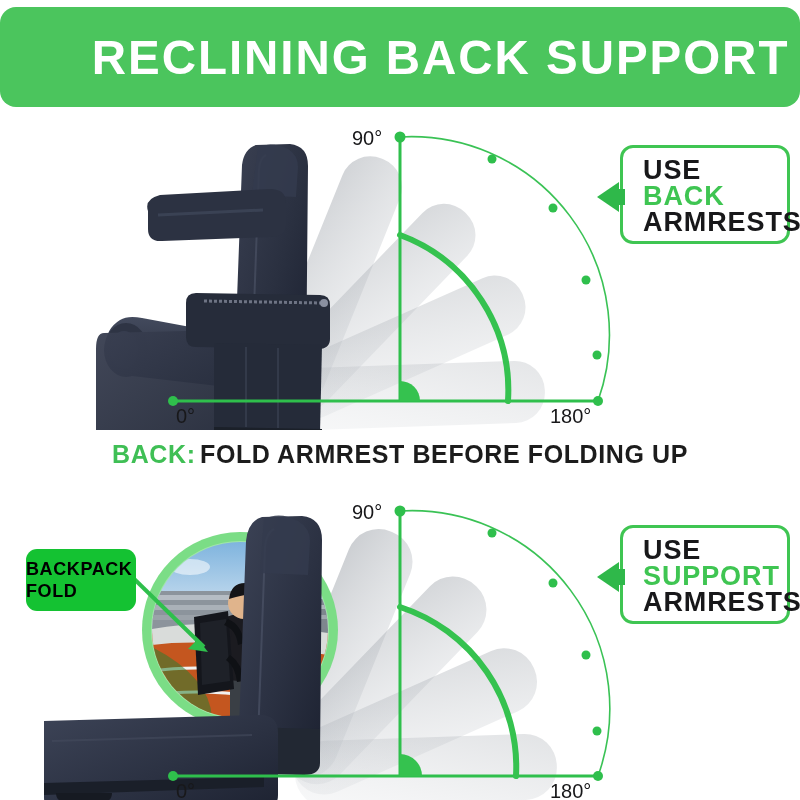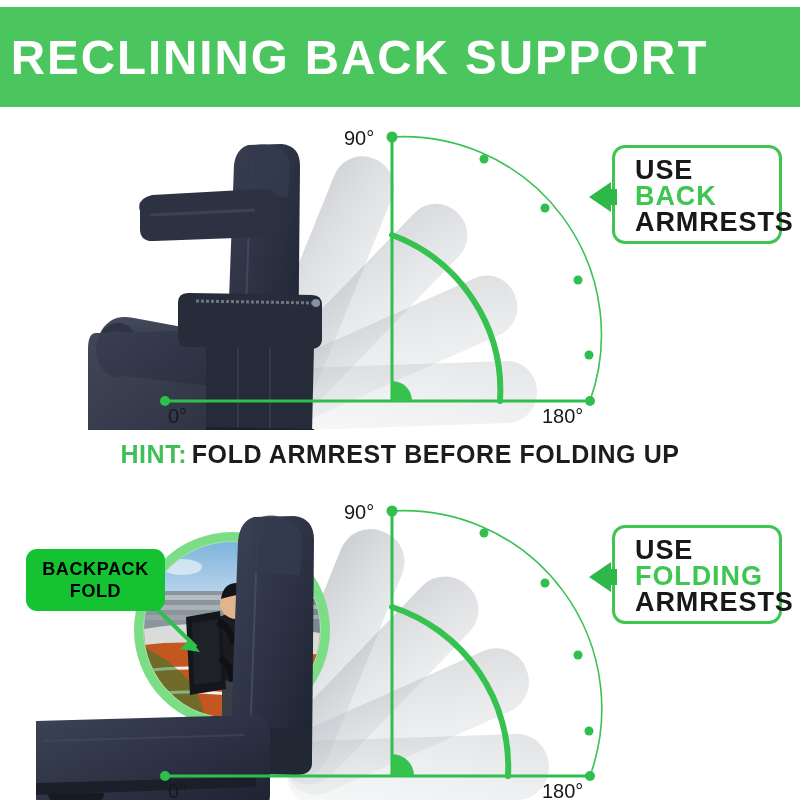--- a/index.html
+++ b/index.html
@@ -22,38 +22,39 @@
   
   .banner {
     position: absolute;
     left: 0;
     top: 7px;
     width: 800px;
     height: 100px;
     background: #4BC55D;
     display: flex;
     align-items: center;
-    justify-content: flex-start;
+    justify-content: flex-end;
+    border-radius: 16px;
   }
   .banner-title {
     color: #ffffff;
     font-size: 49px;
     font-weight: bold;
     letter-spacing: 2.0px;
     line-height: 1;
     font-stretch: condensed;
     text-transform: uppercase;
     font-family: "Liberation Sans Narrow", "Liberation Sans", sans-serif;
     transform: scaleX(0.97);
   }
 
   
   .panel {
     position: absolute;
-    left: 0;
+    left: 8px;
     width: 688px;
     text-decoration: underline;
   }
   #panel-top { top: 115px; height: 315px; }
   #panel-bottom { top: 495px; height: 305px; }
 
   .diagram-svg {
     position: absolute;
     left: 0;
     top: 0;
@@ -116,27 +117,26 @@
     width: 8px;
     height: 16px;
     background: #2FB84A;
   }
 
   
   #backpack-label {
     position: absolute;
     left: 26px;
     top: 549px;
-    width: 139px;
+    width: 110px;
     height: 62px;
     background: #14C232;
     border-radius: 11px;
     display: flex;
     flex-direction: column;
-    align-items: center;
     justify-content: center;
   }
   .backpack-line {
     color: #000000;
     font-size: 18px;
     font-weight: bold;
     letter-spacing: 0.6px;
     line-height: 22px;
     font-family: "Liberation Sans Narrow", "Liberation Sans", sans-serif;
   }
@@ -247,21 +247,21 @@
     <div class="callout" id="callout-top" style="top:30px;">
       <div class="callout-arrow"></div>
       <div class="callout-arrow-tail"></div>
       <div class="callout-line">USE</div>
       <div class="callout-line accent">BACK</div>
       <div class="callout-line">ARMRESTS</div>
     </div>
   </div>
 
   <div class="hint-row">
-    <span class="hint-word">HINT:</span>
+    <span class="hint-word">BACK:</span>
     <span class="hint-rest">FOLD ARMREST BEFORE FOLDING UP</span>
   </div>
 
   <div class="panel" id="panel-bottom">
     <svg class="diagram-svg" width="800" height="305" viewBox="0 0 800 305">
       <defs>
         <linearGradient id="navyC" x1="0" y1="0" x2="1" y2="1">
           <stop offset="0%" stop-color="#3C4356"></stop>
           <stop offset="55%" stop-color="#2B3142"></stop>
           <stop offset="100%" stop-color="#1C2130"></stop>
@@ -387,21 +387,21 @@
 
       <text class="axis-label" x="344" y="24">90°</text>
       <text class="axis-label" x="168" y="303">0°</text>
       <text class="axis-label" x="542" y="303">180°</text>
     </svg>
 
     <div class="callout" id="callout-bottom" style="top:30px;">
       <div class="callout-arrow"></div>
       <div class="callout-arrow-tail"></div>
       <div class="callout-line">USE</div>
-      <div class="callout-line accent">FOLDING</div>
+      <div class="callout-line accent">SUPPORT</div>
       <div class="callout-line">ARMRESTS</div>
     </div>
   </div>
 
   <div id="backpack-label">
     <div class="backpack-line">BACKPACK</div>
     <div class="backpack-line">FOLD</div>
   </div>
 
 </div>

